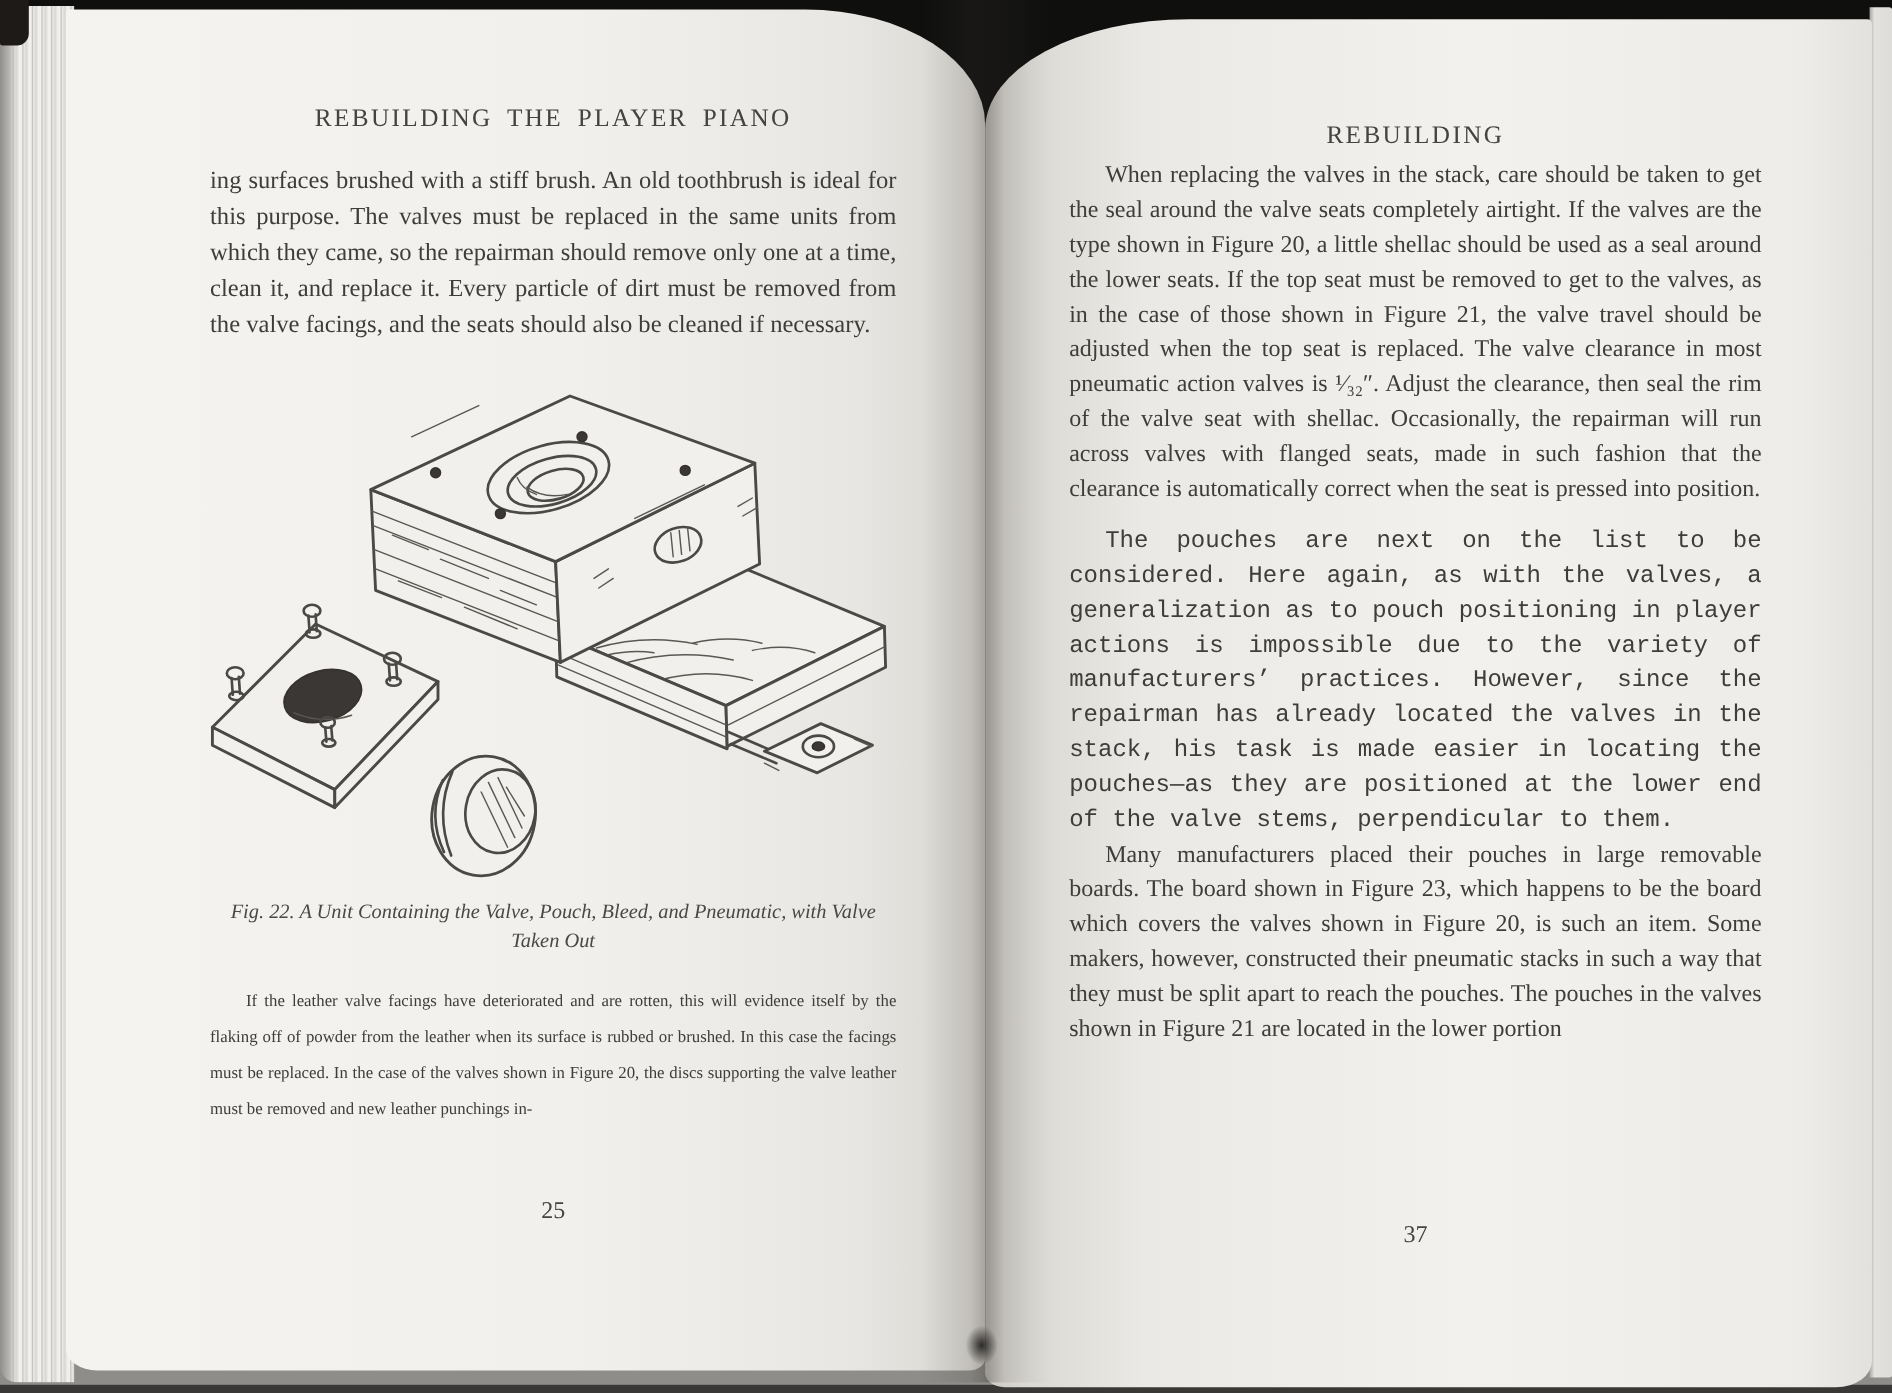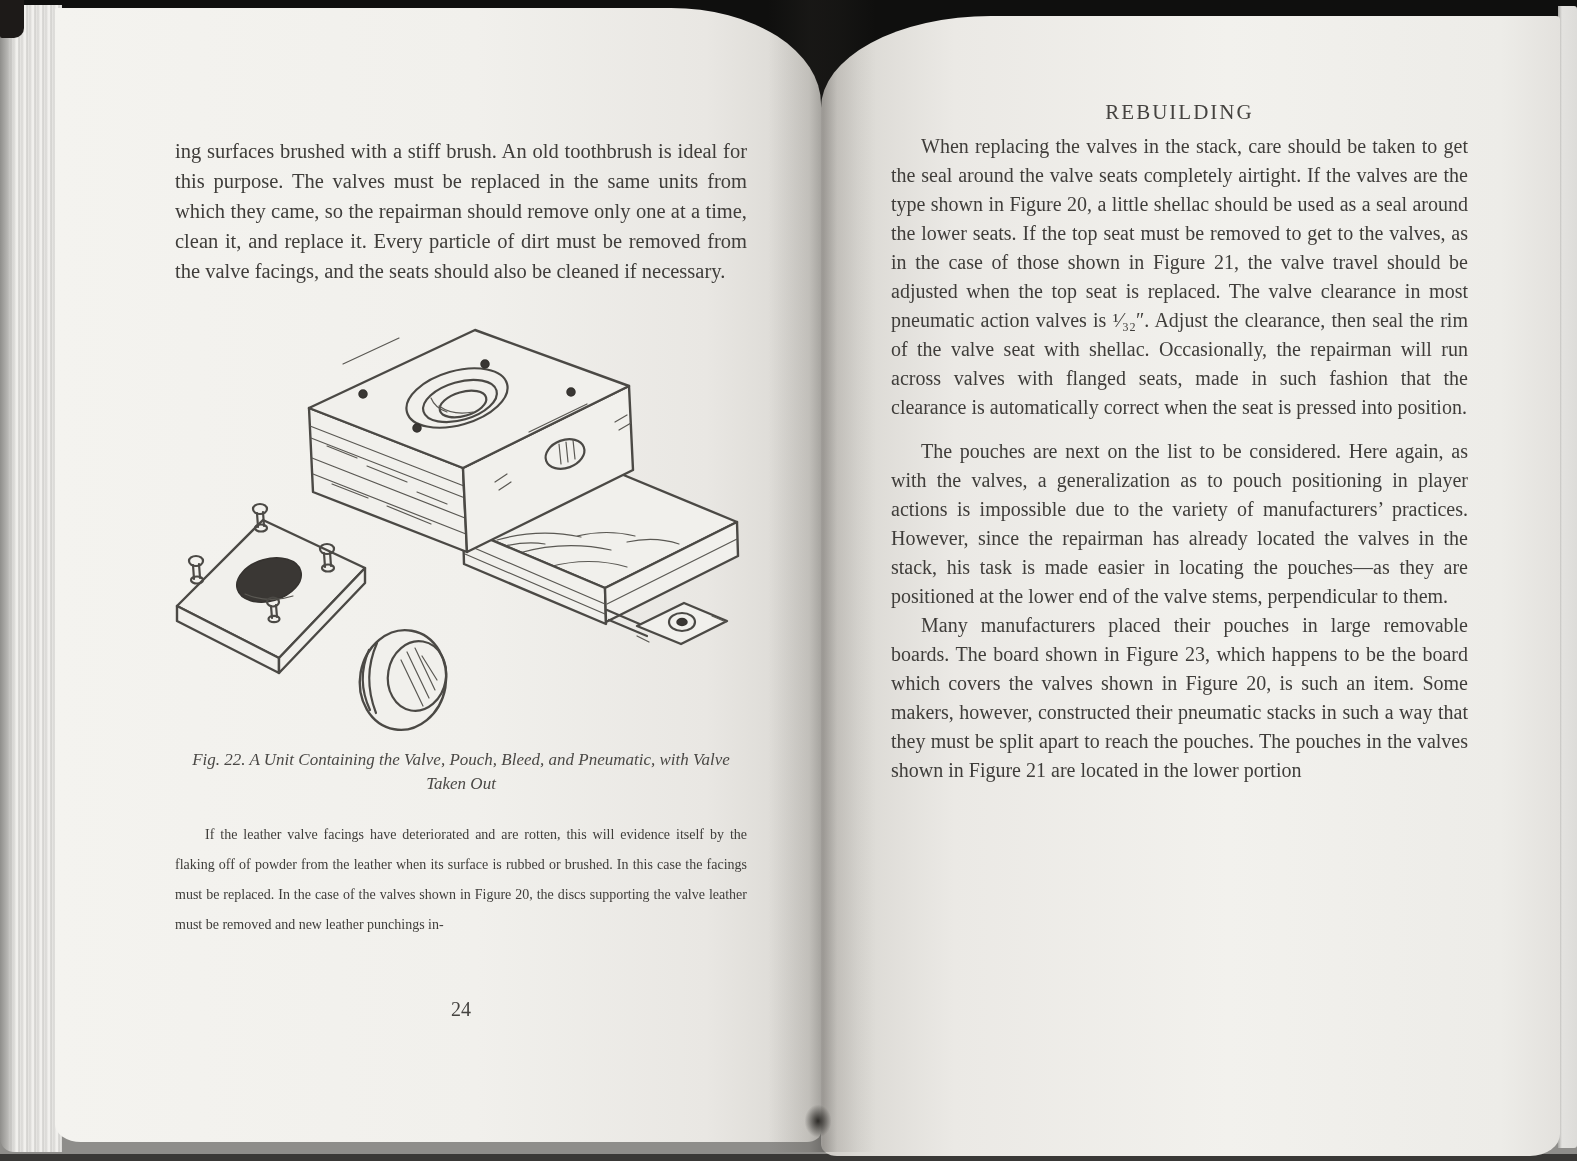--- a/index.html
+++ b/index.html
@@ -69,21 +69,21 @@
   .lp-figure{position:absolute;top:298px;left:112px;width:600px;height:432px;}
   .lp-caption{
     position:absolute;top:740px;left:126px;width:560px;
     text-align:center;font-size:17px;line-height:24px;color:#4a4845;font-style:italic;
   }
   .lp-para2{position:absolute;top:812px;left:120px;width:572px;font-size:14px;line-height:30px;}
   .indent{text-indent:30px;}
   .page-num{position:absolute;text-align:center;font-size:20px;color:#454340;}
 
   .rp-body{position:absolute;top:116px;left:70px;width:577px;font-size:20px;line-height:29px;}
-  .section-gap{margin-top:15px !important;}
+  .section-gap{margin-top:15px !important;font-family:Liberation Mono, monospace;}
 
   .lp-header{top:78px;left:120px;width:572px;}
   .rp-header{top:84px;left:70px;width:577px;}
   .lp-pagenum{top:990px;left:120px;width:572px;}
   .rp-pagenum{top:1002px;left:70px;width:577px;}
 
   
   .fig-line{fill:none;stroke:#4b4945;stroke-width:2.2;stroke-linejoin:round;stroke-linecap:round;}
   .fig-face{fill:#f1f0ec;stroke:#4b4945;stroke-width:2.4;stroke-linejoin:round;}
   .fig-thin{fill:none;stroke:#5a5853;stroke-width:1.2;stroke-linecap:round;}
@@ -95,20 +95,21 @@
 <div class="photo">
 
   <div class="table-band"></div>
   <div class="table-band-dark"></div>
 
   <div class="page-edges-left"></div>
   <div class="corner-dark"></div>
   <div class="right-strip"></div>
 
   <div class="left-page body-text">
+    <div class="running-head lp-header">REBUILDING THE PLAYER PIANO</div>
 
     <div class="lp-para1">
       <p>ing surfaces brushed with a stiff brush. An old toothbrush is ideal for this purpose. The valves must be replaced in the same units from which they came, so the repairman should remove only one at a time, clean it, and replace it. Every particle of dirt must be removed from the valve facings, and the seats should also be cleaned if necessary.</p>
     </div>
 
     <svg class="lp-figure" viewBox="0 0 600 432">
 
       <g>
         <path class="fig-face" d="M296,222 L430,158 L570,216 L438,282 Z"></path>
         <path class="fig-thin" d="M330,234 q42,-12 84,-3 M352,247 q46,-13 92,-3 M382,261 q40,-11 78,0 M338,240 q22,-5 40,-2 M410,230 q30,-7 58,0 M460,236 q28,-6 52,2"></path>
@@ -173,29 +174,30 @@
         <path class="fig-thin" d="M240,346 L262,392 M248,342 L268,384 M234,354 L256,400 M255,350 L270,374"></path>
       </g>
     </svg>
 
     <div class="lp-caption">Fig. 22. A Unit Containing the Valve, Pouch, Bleed, and Pneumatic, with Valve Taken Out</div>
 
     <div class="lp-para2">
       <p class="indent">If the leather valve facings have deteriorated and are rotten, this will evidence itself by the flaking off of powder from the leather when its surface is rubbed or brushed. In this case the facings must be replaced. In the case of the valves shown in Figure 20, the discs supporting the valve leather must be removed and new leather punchings in-</p>
     </div>
 
-    <div class="page-num lp-pagenum">24</div>
+    <div class="page-num lp-pagenum">25</div>
   </div>
 
   <div class="right-page body-text">
     <div class="running-head rp-header">REBUILDING</div>
 
     <div class="rp-body">
       <p class="indent">When replacing the valves in the stack, care should be taken to get the seal around the valve seats completely airtight. If the valves are the type shown in Figure 20, a little shellac should be used as a seal around the lower seats. If the top seat must be removed to get to the valves, as in the case of those shown in Figure 21, the valve travel should be adjusted when the top seat is replaced. The valve clearance in most pneumatic action valves is ¹⁄₃₂″. Adjust the clearance, then seal the rim of the valve seat with shellac. Occasionally, the repairman will run across valves with flanged seats, made in such fashion that the clearance is automatically correct when the seat is pressed into position.</p>
       <p class="indent section-gap">The pouches are next on the list to be considered. Here again, as with the valves, a generalization as to pouch positioning in player actions is impossible due to the variety of manufacturers’ practices. However, since the repairman has already located the valves in the stack, his task is made easier in locating the pouches—as they are positioned at the lower end of the valve stems, perpendicular to them.</p>
       <p class="indent">Many manufacturers placed their pouches in large removable boards. The board shown in Figure 23, which happens to be the board which covers the valves shown in Figure 20, is such an item. Some makers, however, constructed their pneumatic stacks in such a way that they must be split apart to reach the pouches. The pouches in the valves shown in Figure 21 are located in the lower portion</p>
     </div>
 
+    <div class="page-num rp-pagenum">37</div>
   </div>
 
   <div class="gutter-shadow"></div>
   <div class="gutter-notch"></div>
 </div>
 
 </body></html>

